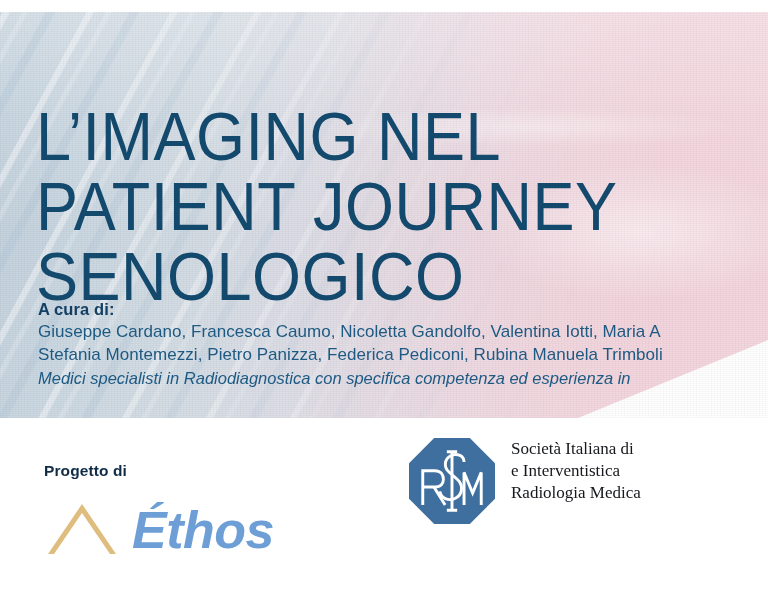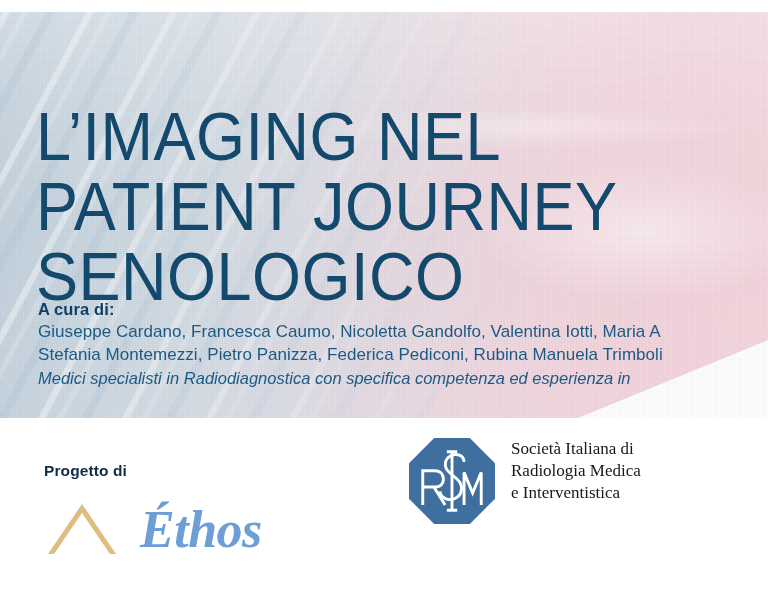--- a/index.html
+++ b/index.html
@@ -212,27 +212,27 @@
   }
 
   
   .ethos {
     display: flex;
     align-items: center;
     margin-top: 20px;
   }
   .ethos-mark { flex: 0 0 auto; }
   .ethos-word {
-    font-family: Liberation Serif, serif;
+    font-family: Liberation Sans, sans-serif;
     font-style: italic;
     font-weight: 700;
     font-size: 52px;
     line-height: 52px;
     color: #6d9fd6;
-    margin-left: 20px;
+    margin-left: 12px;
     letter-spacing: -0.5px;
   }
 
   
   .sirm {
     display: flex;
     align-items: flex-start;
     margin-top: 14px;
   }
   .sirm-mark { flex: 0 0 auto; }
@@ -306,19 +306,19 @@
             <path d="M44 16 L56 16 M44 84 L56 84"></path>
 
             <path d="M64 28 C64 20 55 17 48 21 C41 25 40 34 47 40 L56 48 C64 55 62 66 54 70 C46 74 37 70 36 62"></path>
 
             <path d="M64 78 L64 40 L74 64 L84 40 L84 78"></path>
           </g>
         </svg>
       </span>
       <span class="sirm-text">
         <span>Società Italiana di</span>
+        <span>e Interventistica</span>
         <span>Radiologia Medica</span>
-        <span>e Interventistica</span>
       </span>
     </div>
   </div>
 
 </footer>
 
 </body></html>

